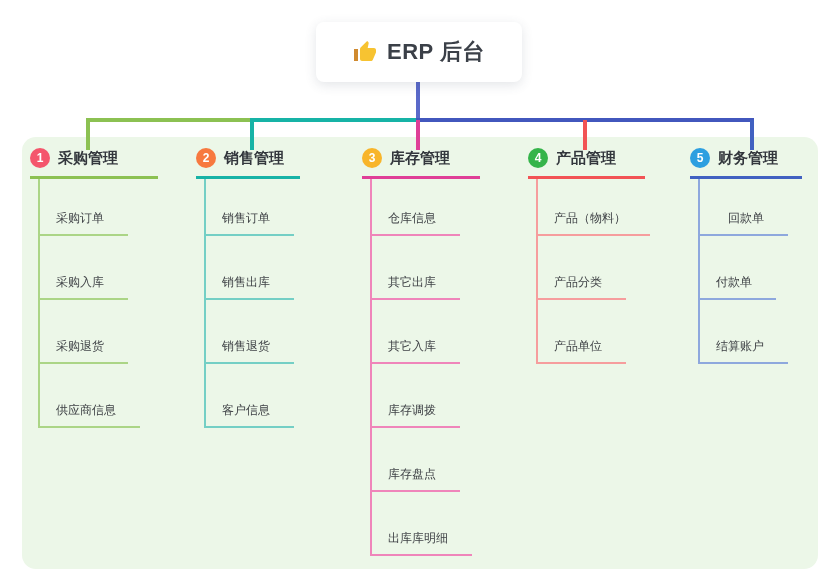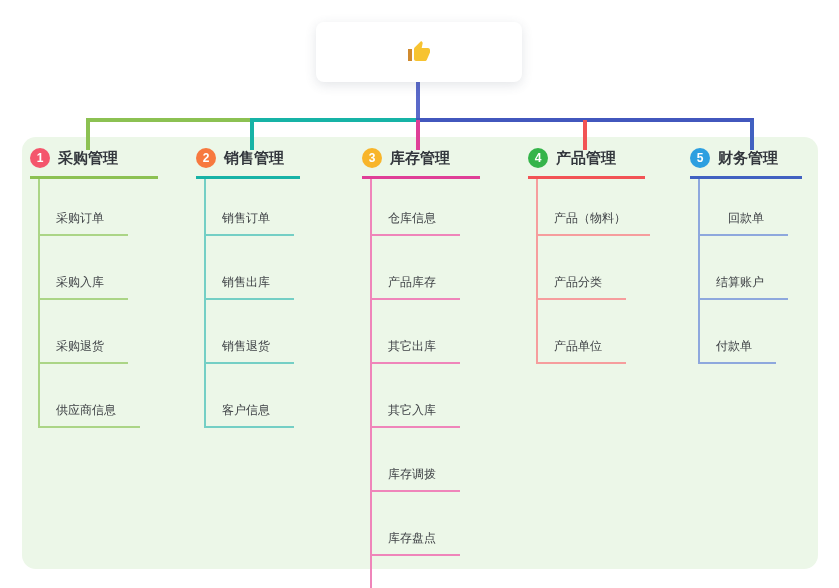--- a/index.html
+++ b/index.html
@@ -43,20 +43,21 @@
 <body>
 
 <div id="canvas">
   <div class="panel" id="panel" style="background: rgb(236, 247, 232);"></div>
 
   <div class="root-card">
     <svg class="thumb-icon" width="24" height="24" viewBox="0 0 24 24">
       <path d="M1 21h4V9H1v12z" fill="#d08a2f"></path>
       <path d="M23 10c0-1.1-.9-2-2-2h-6.31l.95-4.57.03-.32c0-.41-.17-.79-.44-1.06L14.17 1 7.59 7.59C7.22 7.95 7 8.45 7 9v10c0 1.1.9 2 2 2h9c.83 0 1.54-.5 1.84-1.22l3.02-7.05c.09-.23.14-.47.14-.73v-2z" fill="#f7c331"></path>
     </svg>
+    <span class="root-title">ERP 后台</span>
   </div>
 
   <div id="connectors">
       <div class="cline" style="left: 416px; top: 82px; width: 4px; height: 38px; background: rgb(90, 105, 201);"></div>
       <div class="cline" style="left: 86px; top: 118px; width: 166px; height: 4px; background: rgb(140, 193, 82);"></div>
       <div class="cline" style="left: 250px; top: 118px; width: 168px; height: 4px; background: rgb(23, 179, 166);"></div>
       <div class="cline" style="left: 416px; top: 118px; width: 338px; height: 4px; background: rgb(66, 87, 189);"></div>
       <div class="cline" style="left: 86px; top: 120px; width: 4px; height: 30px; background: rgb(140, 193, 82);"></div>
       <div class="cline" style="left: 250px; top: 120px; width: 4px; height: 30px; background: rgb(23, 179, 166);"></div>
       <div class="cline" style="left: 416px; top: 120px; width: 4px; height: 30px; background: rgb(223, 63, 151);"></div>
@@ -83,21 +84,20 @@
         <div class="child" style="border-bottom-color: rgb(116, 207, 197);">销售出库</div>
         <div class="child" style="border-bottom-color: rgb(116, 207, 197);">销售退货</div>
         <div class="child" style="border-bottom-color: rgb(116, 207, 197);">客户信息</div>
       </div>
       <div class="branch-header" style="left: 362px; top: 147px; width: 118px; border-bottom-color: rgb(223, 63, 151);">
         <span class="badge" style="background: rgb(248, 181, 42);">3</span>
         <span class="branch-title">库存管理</span>
       </div>
       <div class="children" style="left: 370px; top: 179px; border-left-color: rgb(239, 133, 186);">
         <div class="child" style="border-bottom-color: rgb(239, 133, 186); text-align: right;">仓库信息</div>
-        <div class="child" style="border-bottom-color: rgb(239, 133, 186);">产品库存</div>
         <div class="child" style="border-bottom-color: rgb(239, 133, 186);">其它出库</div>
         <div class="child" style="border-bottom-color: rgb(239, 133, 186);">其它入库</div>
         <div class="child" style="border-bottom-color: rgb(239, 133, 186);">库存调拨</div>
         <div class="child" style="border-bottom-color: rgb(239, 133, 186);">库存盘点</div>
         <div class="child" style="border-bottom-color: rgb(239, 133, 186);">出库库明细</div>
       </div>
       <div class="branch-header" style="left: 528px; top: 147px; width: 117px; border-bottom-color: rgb(242, 83, 85);">
         <span class="badge" style="background: rgb(53, 180, 74);">4</span>
         <span class="branch-title">产品管理</span>
       </div>
@@ -105,17 +105,17 @@
         <div class="child" style="border-bottom-color: rgb(246, 157, 157);">产品（物料）</div>
         <div class="child" style="border-bottom-color: rgb(246, 157, 157);">产品分类</div>
         <div class="child" style="border-bottom-color: rgb(246, 157, 157);">产品单位</div>
       </div>
       <div class="branch-header" style="left: 690px; top: 147px; width: 112px; border-bottom-color: rgb(65, 97, 193);">
         <span class="badge" style="background: rgb(45, 159, 224);">5</span>
         <span class="branch-title">财务管理</span>
       </div>
       <div class="children" style="left: 698px; top: 179px; border-left-color: rgb(142, 168, 221);">
         <div class="child" style="border-bottom-color: rgb(142, 168, 221); padding-left: 28px;">回款单</div>
+        <div class="child" style="border-bottom-color: rgb(142, 168, 221);">付款单</div>
         <div class="child" style="border-bottom-color: rgb(142, 168, 221);">结算账户</div>
-        <div class="child" style="border-bottom-color: rgb(142, 168, 221);">付款单</div>
       </div>
     </div>
 </div>
 
 </body></html>

